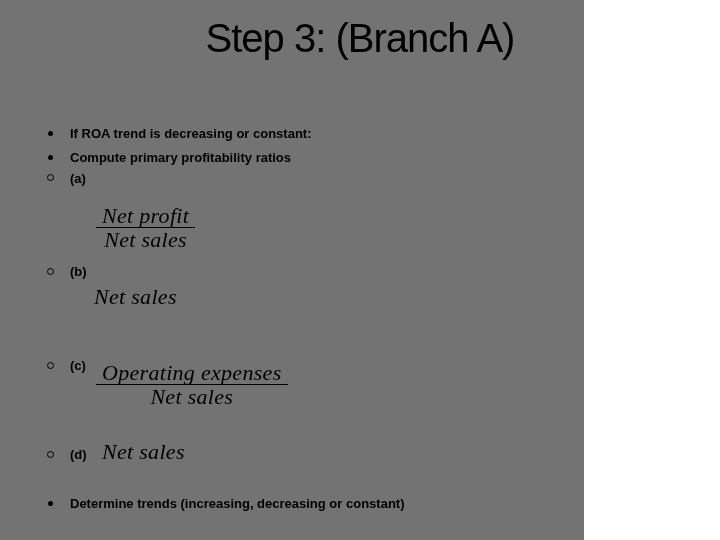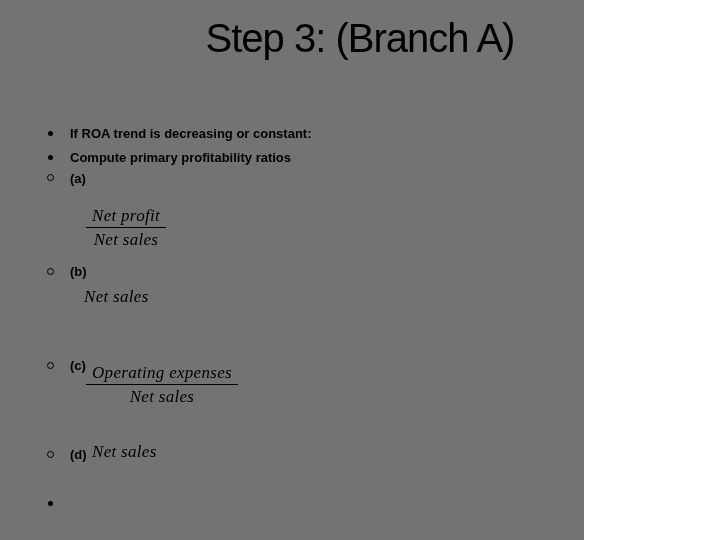--- a/index.html
+++ b/index.html
@@ -57,21 +57,22 @@
   }
   .frac {
     position: absolute;
     display: inline-flex;
     flex-direction: column;
     align-items: center;
     font-family: "Liberation Serif", "DejaVu Serif", serif;
     font-style: italic;
     font-weight: 500;
     color: #000000;
-    font-size: 17px;
+    font-size: 22px;
+    margin-left: 10px;
   }
   .frac .num {
     padding: 0 6px 3px 6px;
     border-bottom: 1.6px solid #000000;
     line-height: 17px;
     white-space: nowrap;
     letter-spacing: 0.3px;
   }
   .frac .den {
     padding-top: 3px;
@@ -115,14 +116,15 @@
     <span class="den">Net sales</span>
   </div>
 
   <span class="marker-circle" style="top:451px"></span>
   <div class="bullet-text" style="top:447px">(d)</div>
   <div class="frac" style="left:92px; top:440px">
     <span class="den">Net sales</span>
   </div>
 
   <span class="marker-dot" style="top:501px"></span>
+  <div class="bullet-text" style="top:496px">Determine trends (increasing, decreasing or constant)</div>
 
 </div>
 
 </body></html>

